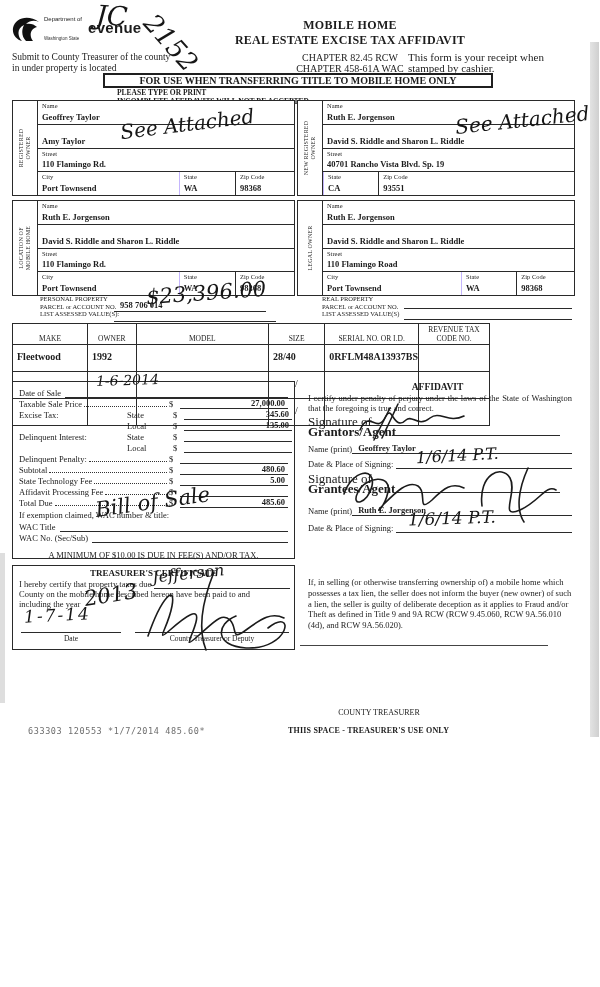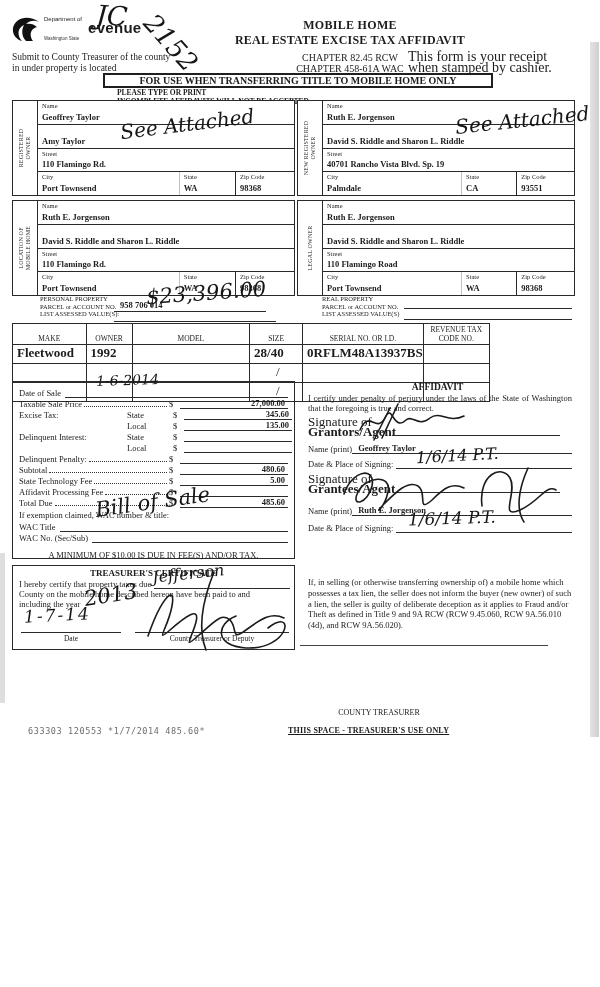--- a/index.html
+++ b/index.html
@@ -22,21 +22,21 @@
   .logo-text { margin-left:2px; }
   .logo-l1 { font-size:6px; font-family:"Liberation Sans",sans-serif; }
   .logo-l2 { font-size:15px; font-weight:bold; font-family:"Liberation Sans",sans-serif; margin-top:-3px; letter-spacing:.3px;margin-left:44px;}
   .logo-l3 { font-size:4.5px; color:#333; font-family:"Liberation Sans",sans-serif; }
   .submit-note { left:12px; top:52px; width:170px; font-size:9.5px; line-height:10.5px; }
   .center-title { left:205px; top:18px; width:290px; text-align:center; }
   .t1 { font-size:12px; font-weight:bold; letter-spacing:.3px; }
   .t2 { font-size:12px; font-weight:bold; letter-spacing:.2px; }
   .chap { font-size:10px; }
   .chap1 { margin-top:4px; }
-  .receipt-note { left:408px; top:52px; width:170px; font-size:14px; line-height:10.5px; }
+  .receipt-note { left:408px; top:52px; width:170px; font-size:11px; line-height:10.5px; }
   .banner { left:103px; top:73px; width:390px; height:15px; border:2px solid #1f1f1f;
     font-size:10px; font-weight:bold; text-align:center; line-height:11px; }
   .inst { left:117px; top:89px; font-size:7.5px; font-weight:bold; line-height:8.5px; }
 
   
   .hw { position:absolute; font-family:"DejaVu Serif", cursive; font-style:italic;
     color:#161616; white-space:nowrap; }
 
   
   .owner-box { position:absolute; border:1px solid #2a2a2a; display:flex; background:#fff; }
@@ -58,21 +58,21 @@
   
   .pp-labels, .rp-labels { font-size:6.5px; line-height:7.5px; }
   .pp-labels span, .rp-labels span { display:block; }
   .pline { position:absolute; border-bottom:1px solid #2a2a2a; height:1px; }
 
   
   .veh-table { position:absolute; left:12px; top:323px; width:478px; border-collapse:collapse; }
   .veh-table th, .veh-table td { border:1px solid #2a2a2a; }
   .veh-table th { font-size:7.5px; font-weight:normal; text-align:center; vertical-align:bottom;
     height:21px; line-height:8.5px; padding:1px 2px; }
-  .veh-table td { height:19px; font-size:13px; font-weight:bold; padding:0 0 2px 4px; line-height:10px; }
+  .veh-table td { height:27px; font-size:10px; font-weight:bold; padding:0 0 2px 4px; line-height:10px; }
   .veh-table td.slash { padding-left:26px; font-weight:normal; }
 
   
   .fees-box { position:absolute; left:12px; top:381px; width:283px; height:178px;
     border:1px solid #2a2a2a; padding:3px 6px 0 6px; }
   .dos-row { display:flex; height:13px; font-size:8.5px; align-items:flex-end; }
   .fee-row { display:flex; height:11px; font-size:8.5px; align-items:flex-end; position:relative; }
   .fee-label { white-space:nowrap; line-height:10px; }
   .fw108 { flex:0 0 108px; }
   .fee-sub { flex:0 0 42px; white-space:nowrap; line-height:10px; }
@@ -104,21 +104,21 @@
   .tre-line { position:absolute; left:6px; width:271px; font-size:8.5px; line-height:10px; }
   .tre-sig-lab { position:absolute; font-size:7.5px; text-align:center; }
 
   
   .warning { left:308px; top:577px; width:264px; font-size:8.5px; line-height:10.8px; }
   .warn-rule { left:300px; top:645px; width:248px; border-top:1px solid #444; height:1px; }
 
   
   .stamp { left:28px; top:726px; font-family:"DejaVu Sans Mono", monospace;
     font-size:8.5px; color:#6e6e6e; letter-spacing:.6px; }
-  .space-label { left:288px; top:726px; font-size:8px; font-weight:bold; letter-spacing:.2px;text-decoration:underline; }
+  .space-label { left:288px; top:726px; font-size:8px; font-weight:bold; letter-spacing:.2px; }
   .county-label { left:288px; top:708px; width:182px; text-align:center; font-size:8px; }
 </style>
 </head>
 <body>
 
 <div class="page">
 
   <div class="scan-right"></div>
   <div class="scan-left"></div>
 
@@ -207,24 +207,20 @@
         <span class="fval">Ruth E. Jorgenson</span>
       </div>
       <div class="frow">
         <span class="fval">David S. Riddle and Sharon L. Riddle</span>
       </div>
       <div class="frow">
         <span class="tlabel">Street</span>
         <span class="fval">40701 Rancho Vista Blvd. Sp. 19</span>
       </div>
       <div class="frow csz">
-        <div class="sub city">
-            <span class="tlabel">City</span>
-            <span class="fval">Palmdale</span>
-          </div>
         <div class="sub st">
             <span class="tlabel">State</span>
             <span class="fval">CA</span>
           </div>
         <div class="sub zip">
             <span class="tlabel">Zip Code</span>
             <span class="fval">93551</span>
           </div>
       </div>
     </div>

